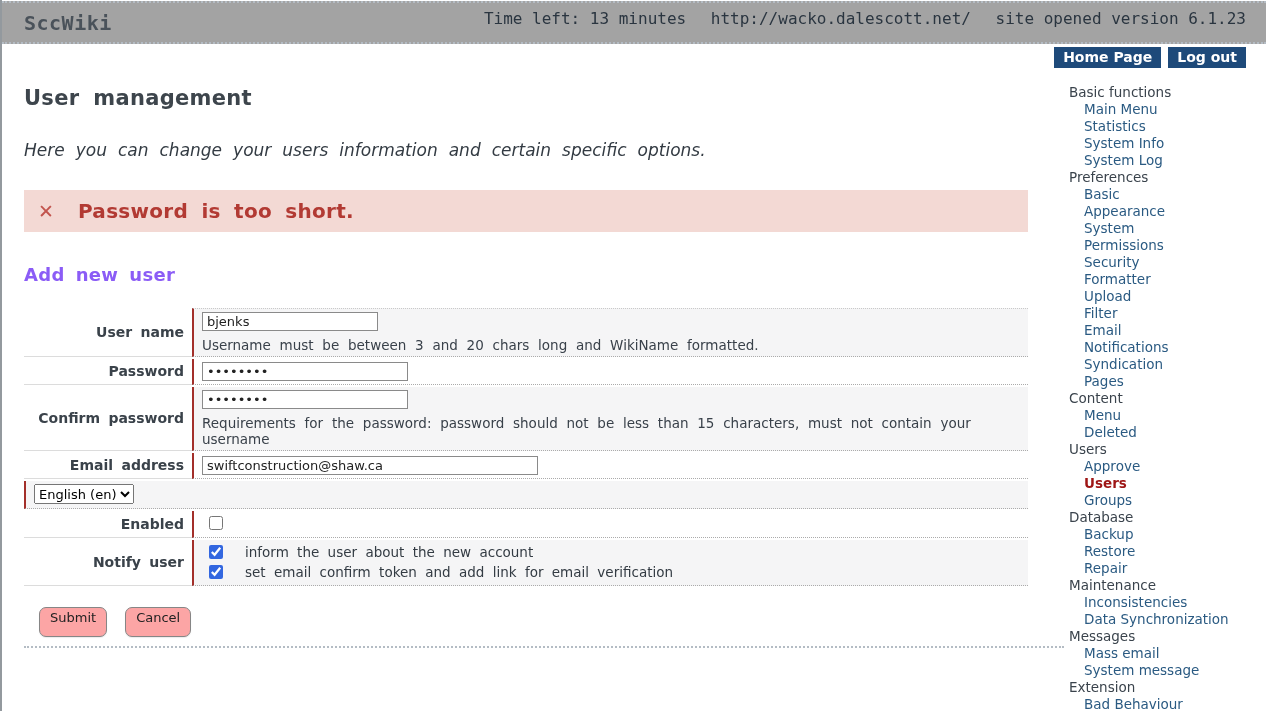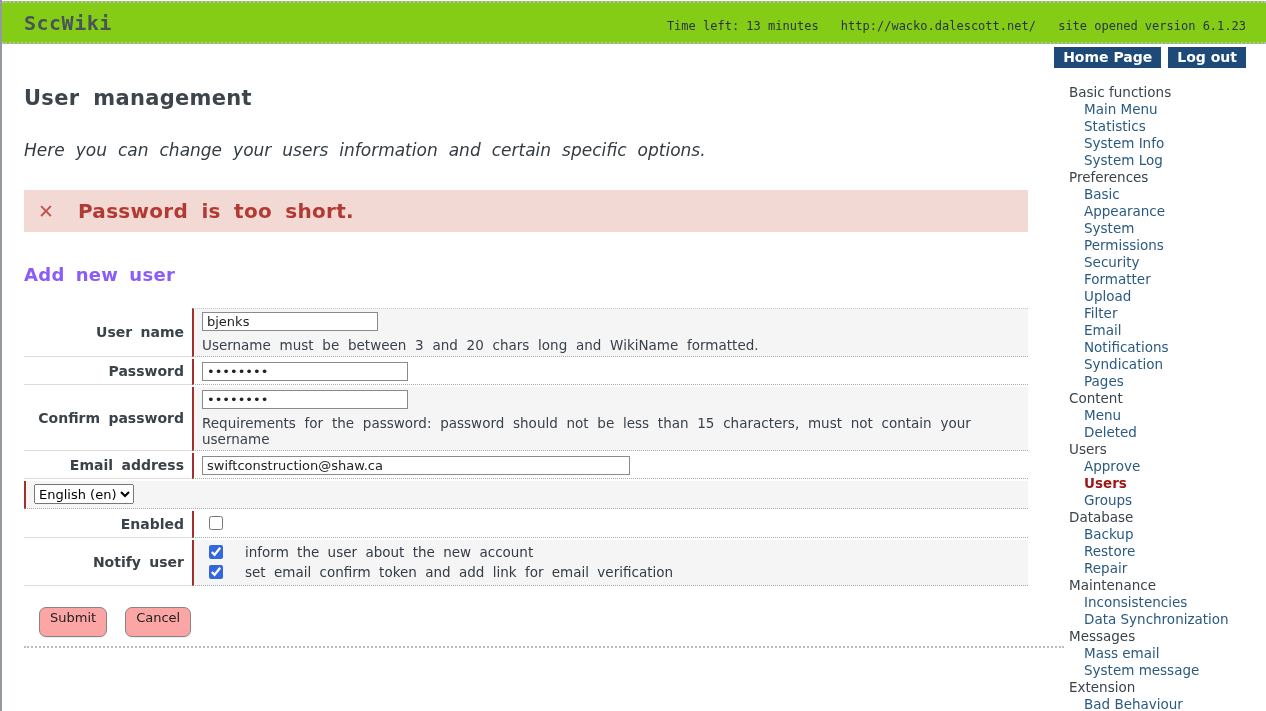--- a/index.html
+++ b/index.html
@@ -2,27 +2,27 @@
 <html><head>
 <meta charset="utf-8">
 <title>SccWiki</title>
 <style>
   * { margin:0; padding:0; box-sizing:border-box; }
   html,body { width:1266px; height:711px; overflow:hidden; background:#fff;
     font-family:"DejaVu Sans","Liberation Sans",sans-serif; color:#333b43; }
   body { border-left:2px solid #93999e; position:relative; }
 
   
-  .header { margin-top:1px; height:43px; background:#84cc16; position:relative;
+  .header { margin-top:1px; height:43px; background:#a3a3a3; position:relative;
     border-top:2px dotted #b4bcc4; border-bottom:2px dotted #b4bcc4; }
   .site-title { position:absolute; left:22px; top:50%; transform:translateY(-50%);
     font-family:"DejaVu Sans Mono","Liberation Mono",monospace; font-weight:bold;
     font-size:20px; color:#4a525a; letter-spacing:0.5px; }
-  .status-bar { position:absolute; right:20px; top:16px;
-    font-family:"DejaVu Sans Mono","Liberation Mono",monospace; font-size:12px; color:#2a3540; }
+  .status-bar { position:absolute; right:20px; top:6px;
+    font-family:"DejaVu Sans Mono","Liberation Mono",monospace; font-size:16px; color:#2a3540; }
   .status-bar span + span { margin-left:15px; }
 
   .nav-row { display:flex; justify-content:flex-end; gap:7px; padding:3px 20px 0 0; }
   .nav-btn { background:#1e4a7a; color:#fff; font-weight:bold; font-size:14px;
     padding:2px 9px 3px; cursor:pointer; text-decoration:none; display:inline-block; }
 
   
   .content { margin:16px 0 0 22px; width:1004px; }
   .sidebar { position:absolute; left:1067px; top:84px; width:196px;
     font-size:13.5px; line-height:17px; }
@@ -48,21 +48,21 @@
   .fv { flex:1; border-left:2px solid #a32f2a; border-bottom:1px dotted #ababab;
     padding:2px 8px 3px; }
   .frow:first-child .fv { border-top:1px dotted #c9c9c9; }
   .frow:nth-child(odd) .fv { background:#f5f5f6; }
   .frow:nth-child(even) .fv { background:#fff; }
 
   .ti { font-family:"DejaVu Sans","Liberation Sans",sans-serif; font-size:13px;
     border:1px solid #8a8a8a; background:#fff; height:19px; padding:6px 4px; color:#222; }
   .w-username { width:176px; }
   .w-password { width:206px; }
-  .w-email { width:428px; }
+  .w-email { width:336px; }
   select { font-family:"DejaVu Sans","Liberation Sans",sans-serif; font-size:13px;
     height:20px; min-width:92px; margin:1px 0; }
   .hint { font-size:13.5px; line-height:16px; margin-top:6px; word-spacing:0.33em; color:#39414a; }
   .checkline { display:flex; align-items:center; gap:22px; line-height:20px;
     font-size:13.5px; word-spacing:0.3em; }
   input[type="checkbox"] { width:14px; height:14px; accent-color:#3367e0; margin:3px 0 3px 7px; }
 
   .actions { margin-top:21px; display:flex; gap:18px; padding-left:15px; }
   .form-btn { font-family:"DejaVu Sans","Liberation Sans",sans-serif; font-size:13px;
     background:#fca5a5; border:1px solid #868686; border-radius:7px; padding:2px 10px 11px;

